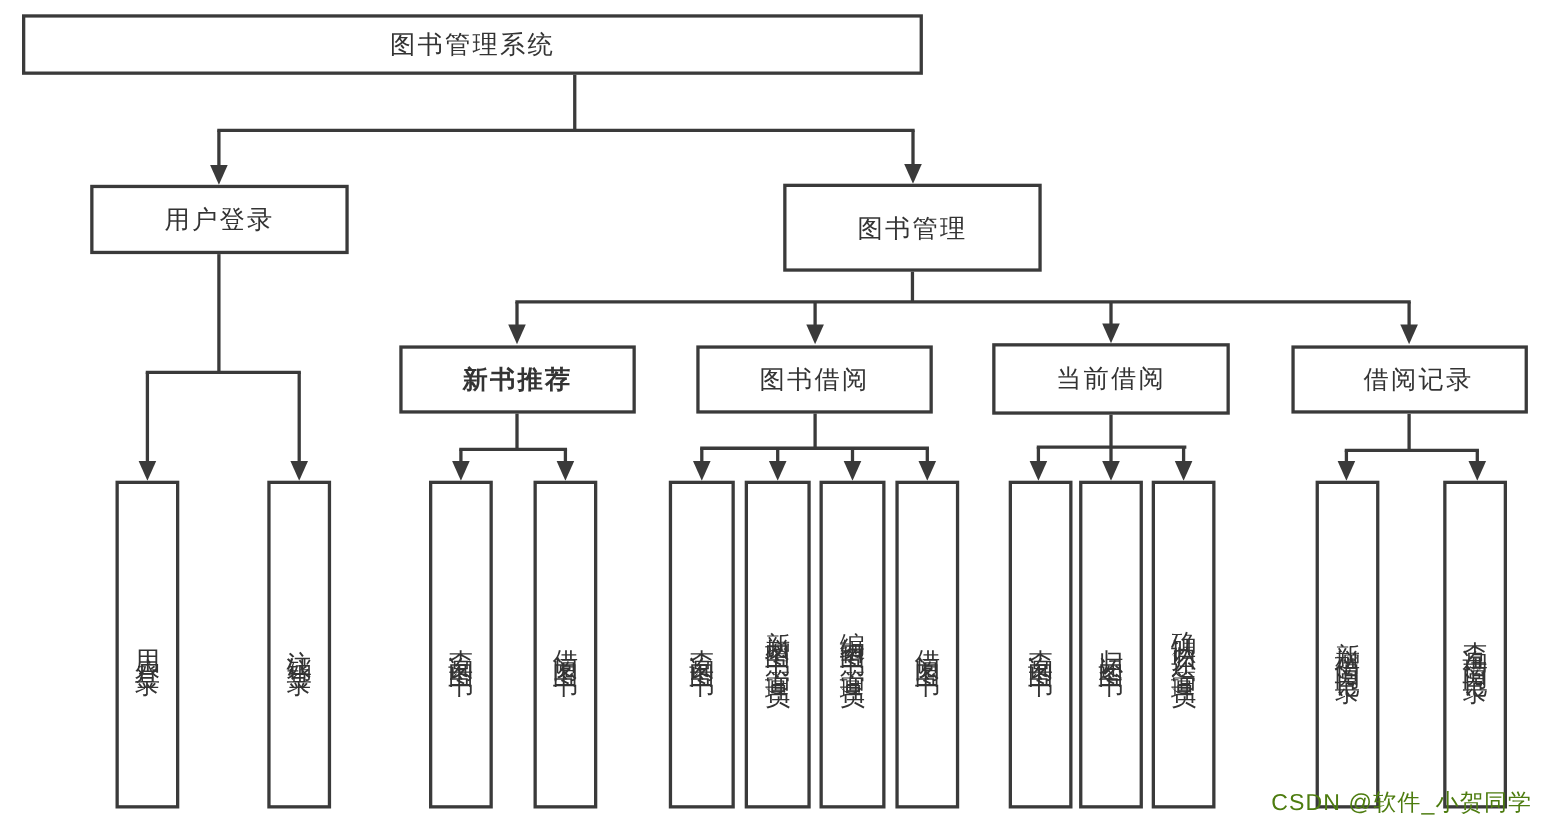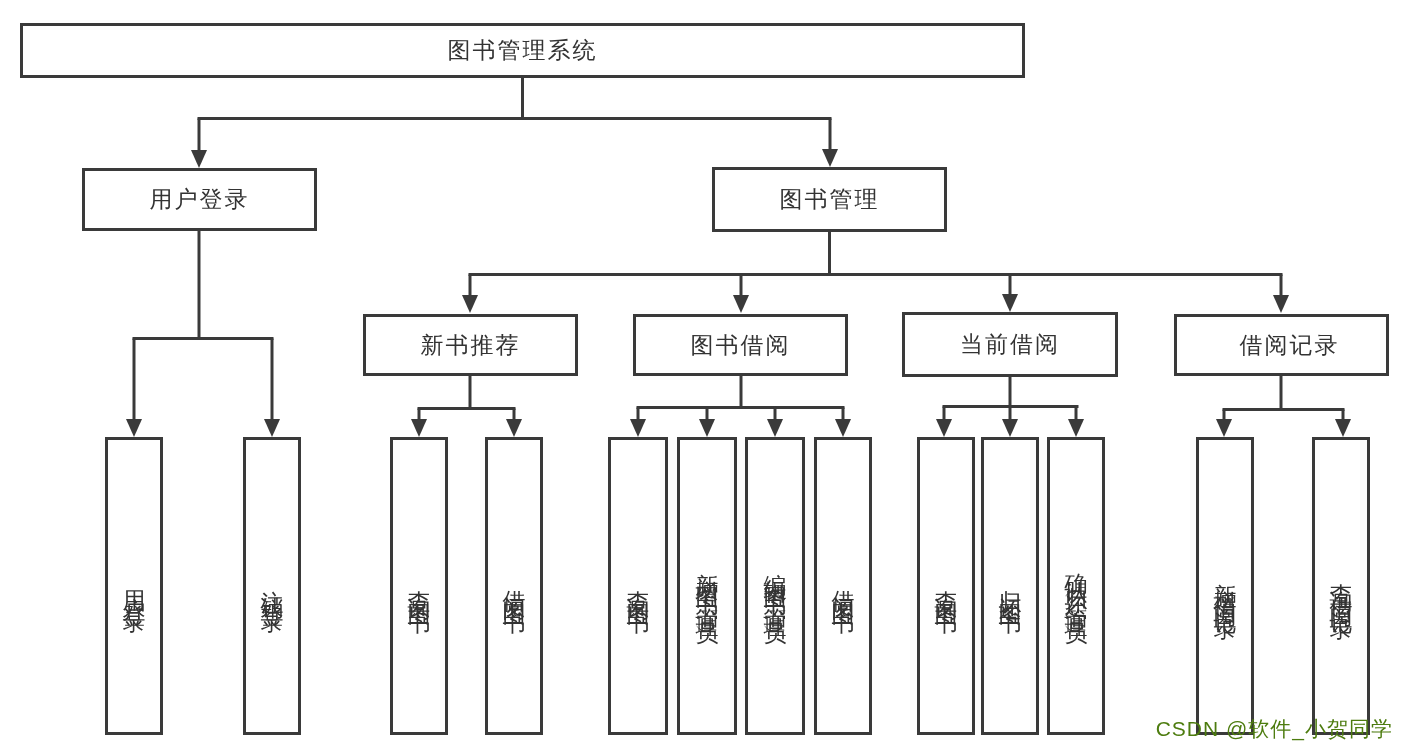--- a/index.html
+++ b/index.html
@@ -119,32 +119,32 @@
       <polygon points="767,419 783,419 775,437"></polygon>
       <polygon points="835,419 851,419 843,437"></polygon>
       <polygon points="936,419 952,419 944,437"></polygon>
       <polygon points="1002,419 1018,419 1010,437"></polygon>
       <polygon points="1068,419 1084,419 1076,437"></polygon>
       <polygon points="1216,419 1232,419 1224,437"></polygon>
       <polygon points="1335,419 1351,419 1343,437"></polygon>
     </g>
   </svg>
 
-  <div class="node h" style="left:20px; top:23px; width:1005px; height:55px;">
+  <div class="node h" style="left:20px; top:13px; width:819px; height:55px;">
     <span>图书管理系统</span>
   </div>
 
   <div class="node h" style="left:82px; top:168px; width:235px; height:63px;">
     <span>用户登录</span>
   </div>
-  <div class="node h" style="left:712px; top:167px; width:235px; height:65px;">
+  <div class="node h" style="left:712px; top:167px; width:235px; height:80px;">
     <span>图书管理</span>
   </div>
 
-  <div class="node h" style="left:363px; top:314px; width:215px; height:62px;">
+  <div class="node h" style="left:363px; top:314px; width:215px; height:62px;font-weight:bold;">
     <span>新书推荐</span>
   </div>
   <div class="node h" style="left:902px; top:312px; width:216px; height:65px;">
     <span>当前借阅</span>
   </div>
   <div class="node h" style="left:633px; top:314px; width:215px; height:62px;">
     <span>图书借阅</span>
   </div>
   <div class="node h" style="left:1174px; top:314px; width:215px; height:62px;padding-left:16px;">
     <span>借阅记录</span>

